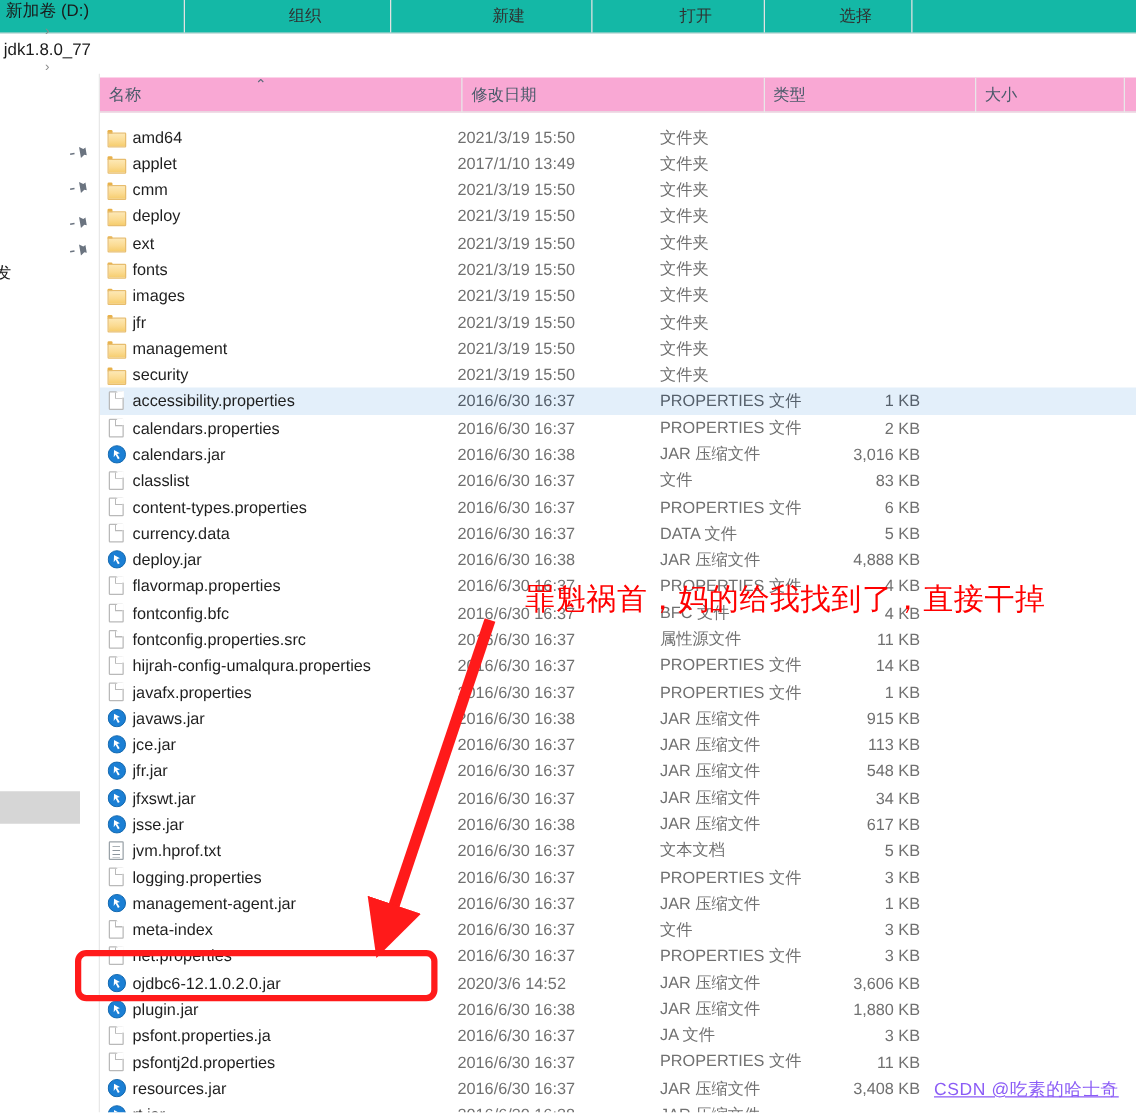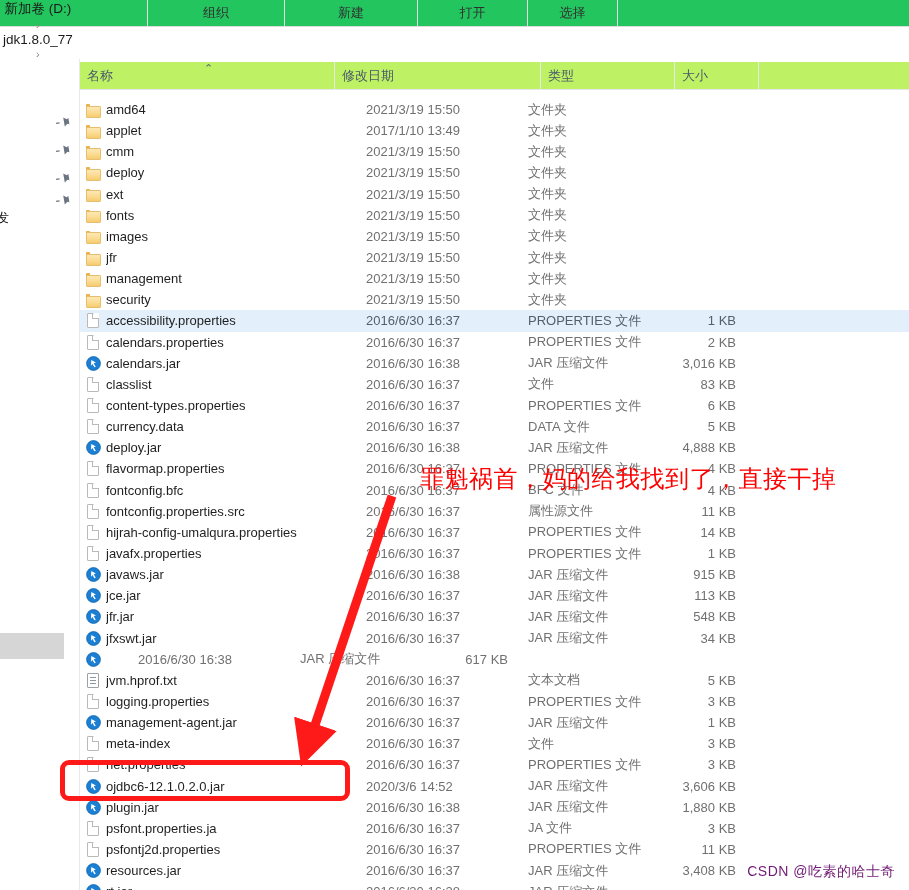--- a/index.html
+++ b/index.html
@@ -10,23 +10,23 @@
     overflow: hidden;
     background: #ffffff;
     font-family: "Liberation Sans", "DejaVu Sans", sans-serif;
     -webkit-font-smoothing: antialiased;
   }
   #app { position: relative; width: 909px; height: 890px; background: #fff; }
 
   
   .ribbon {
     position: absolute; left: 0; top: 0; width: 909px; height: 27px;
-    background: #22c55e;
+    background: #14b8a6;
     border-bottom: 1px solid #dcdcdc;
-    display: flex; align-items: stretch;
+    display: flex; align-items: stretch; gap: 28px;
   }
   .ribbon-spacer { width: 148px; border-right: 1px solid #e2e2e2; }
   .ribbon-group {
     display: flex; align-items: center; justify-content: center;
     border-right: 1px solid #e2e2e2;
     font-size: 13px; color: #303030;
     cursor: default;
   }
   .ribbon-group:nth-of-type(2) { width: 137px; }
   .ribbon-group:nth-of-type(3) { width: 133px; }
@@ -52,21 +52,22 @@
   .crumb-sep {
     font-size: 11px; color: #8a8a8a; padding: 0 6px;
     cursor: default;
   }
 
   
   .colheader {
     position: absolute; left: 80px; top: 62px; width: 829px; height: 28px;
     display: flex; align-items: center;
     border-bottom: 1px solid #e5e5e5;
-    background: #bef264;
+    background: #f9a8d4;
+    justify-content: space-between;
   }
   .colh {
     font-size: 13px; color: #4a5a6a;
     height: 28px; display: flex; align-items: center;
     position: relative;
     padding-left: 7px;
     cursor: default;
   }
   .colh + .colh { border-left: 1px solid #e8e8e8; }
   .colh-name { width: 254px; }
@@ -179,23 +180,24 @@
   .redbox {
     position: absolute;
     border: 5px solid #ff1a1a;
     border-radius: 9px;
     background: transparent;
   }
 
   
   .watermark {
     position: absolute; right: 14px; bottom: 9px;
-    font-size: 14px; color: #701a75;
+    font-size: 14px; color: #8b5cf6;
     letter-spacing: 0.5px;
     white-space: nowrap;
+    text-decoration: underline;
   }
 </style>
 </head>
 <body>
 
 <div id="app">
 
   <div class="ribbon">
     <div class="ribbon-spacer"></div>
     <div class="ribbon-group">
@@ -534,20 +536,21 @@
         <div class="c-size">34 KB</div>
       </div>
       <div class="row">
         <div class="c-icon">
           <span class="ico-jar"><svg width="15" height="15" viewBox="0 0 16 16">
               <circle cx="8" cy="8" r="7.4" fill="#1b7fd4"></circle>
               <circle cx="8" cy="8" r="7.4" fill="none" stroke="#0d63ab" stroke-width="0.8"></circle>
               <path d="M5.6 4.3 L10.6 7.0 L8.2 7.6 L10.4 11.4 L8.9 12.1 L6.9 8.4 L5.3 10.4 Z" fill="#ffffff"></path>
             </svg></span>
         </div>
+        <div class="c-name">jsse.jar</div>
         <div class="c-date">2016/6/30 16:38</div>
         <div class="c-type">JAR 压缩文件</div>
         <div class="c-size">617 KB</div>
       </div>
       <div class="row">
         <div class="c-icon">
           <span class="ico-txt"></span>
         </div>
         <div class="c-name">jvm.hprof.txt</div>
         <div class="c-date">2016/6/30 16:37</div>

